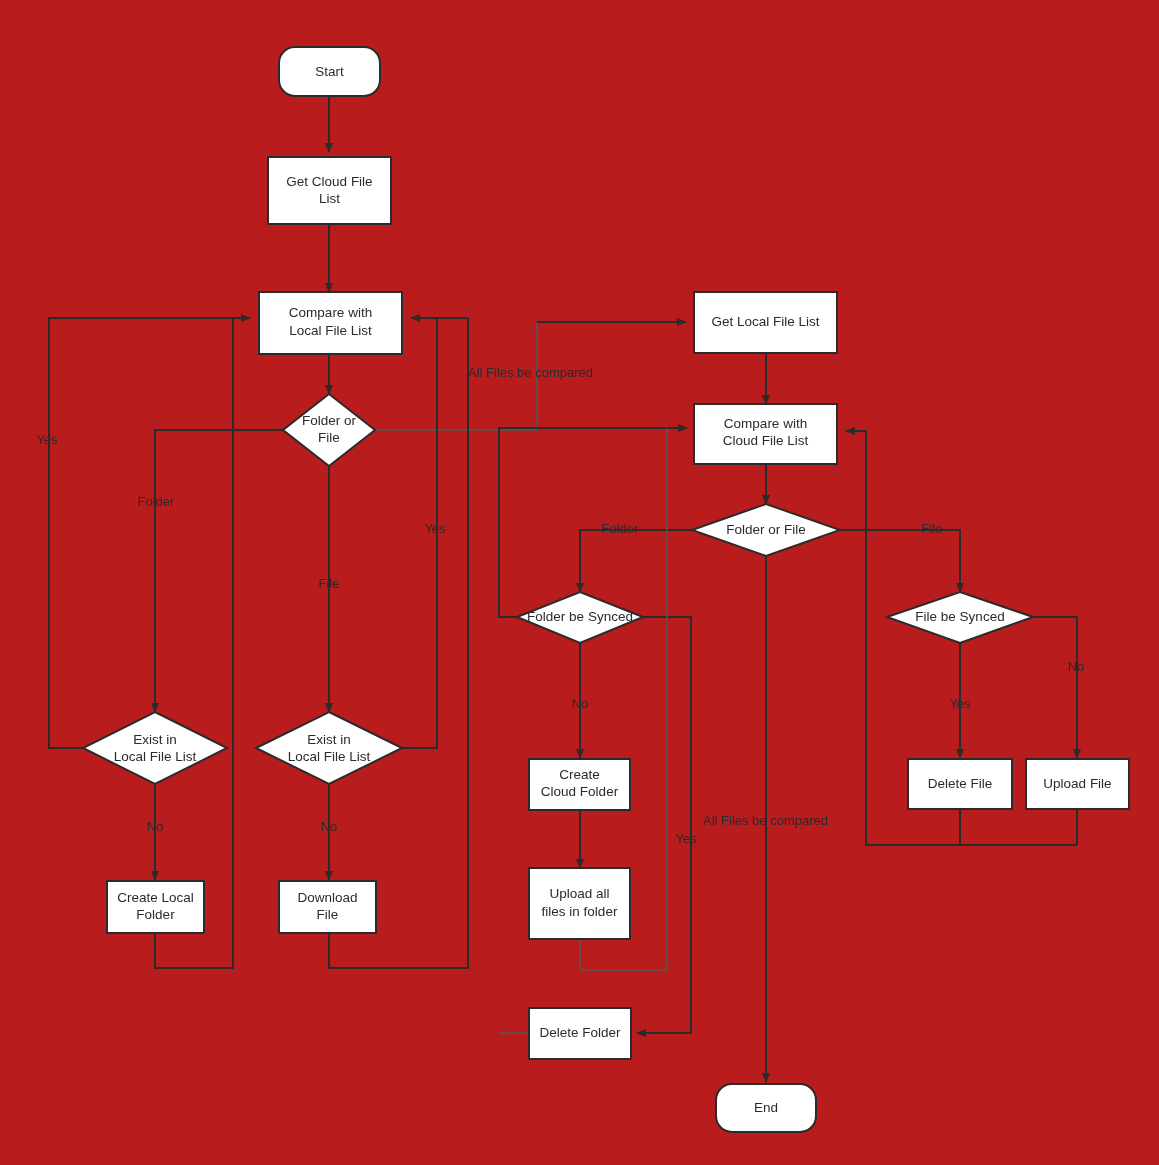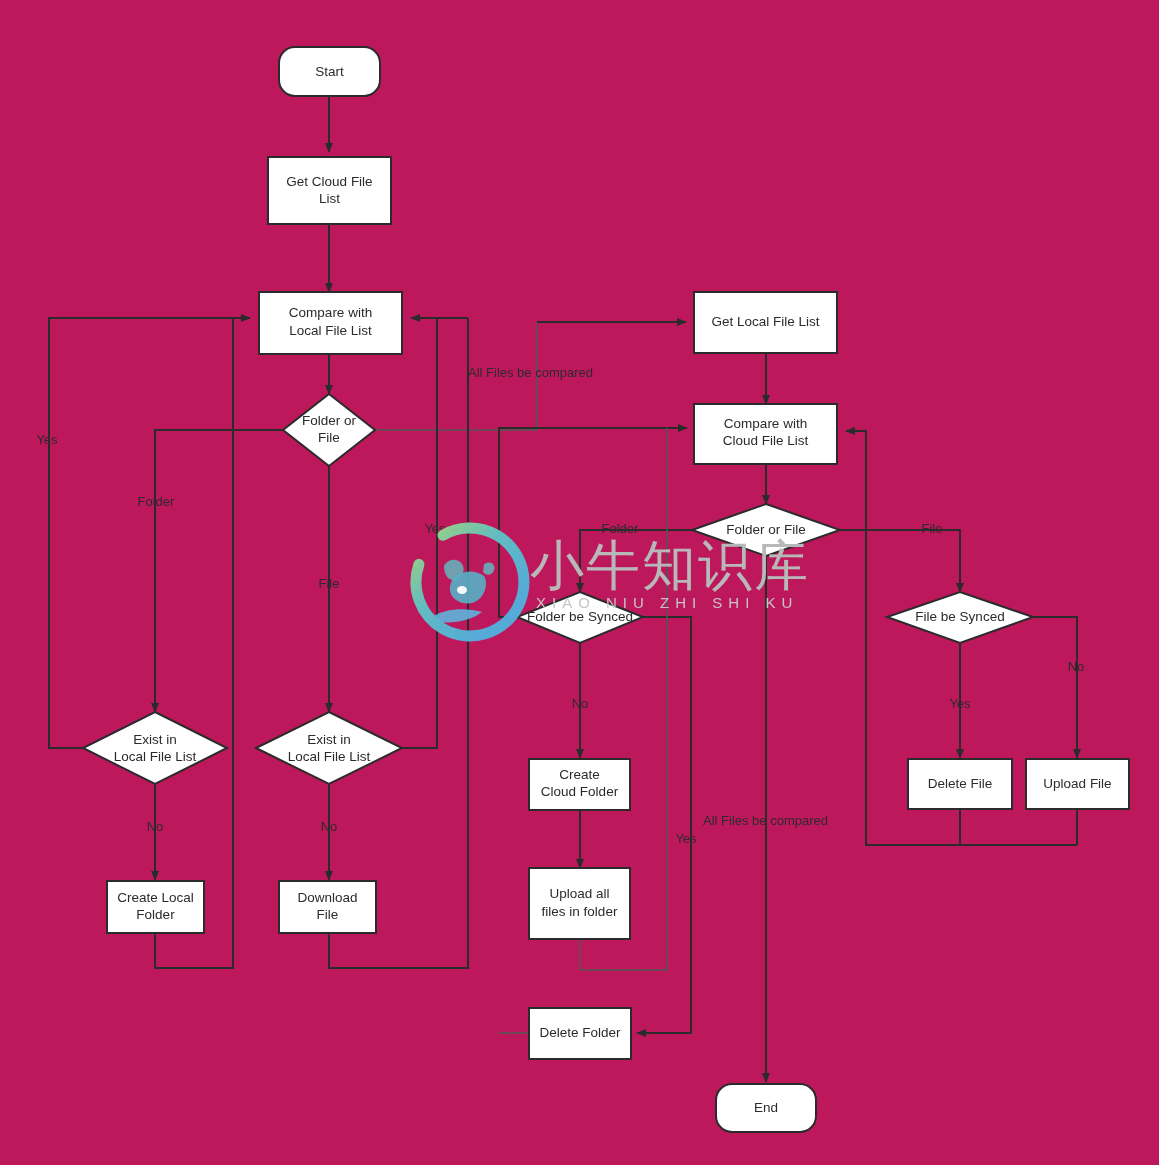--- a/index.html
+++ b/index.html
@@ -4,21 +4,21 @@
 <style>
   html, body {
     margin: 0;
     padding: 0;
     background: #ffffff;
   }
   #canvas {
     position: relative;
     width: 1159px;
     height: 1165px;
-    background: #be185d;
+    background: #b91c1c;
     font-family: "Liberation Sans", sans-serif;
     overflow: hidden;
   }
   svg#flow {
     position: absolute;
     left: 0;
     top: 0;
     width: 1159px;
     height: 1165px;
   }
@@ -268,28 +268,14 @@
 
     <text class="edgelabel" x="620" y="530">Folder</text>
     <text class="edgelabel" x="932" y="530">File</text>
     <text class="edgelabel" x="580" y="705">No</text>
     <text class="edgelabel" x="686" y="840">Yes</text>
     <text class="edgelabel" x="960" y="705">Yes</text>
     <text class="edgelabel" x="1076" y="668">No</text>
     <text class="edgelabel lbl-left" x="703" y="822">All Files be compared</text>
   </svg>
 
-  <div id="watermark">
-    <svg width="140" height="125" viewBox="0 0 140 125" style="position:absolute;left:0;top:0;">
-      <g>
-        <path d="M70,8 A54,54 0 1,1 69.9,8 Z" fill="none" stroke="url(#bullgrad)" stroke-width="11" stroke-linecap="round" transform="rotate(-30 70 62)" stroke-dasharray="300 60"></path>
-        <path d="M44,46 C48,38 58,38 62,44 C66,50 62,58 56,60 C50,62 44,56 44,46 Z" fill="#63b8bd" opacity="0.85"></path>
-        <path d="M84,44 C90,40 96,44 94,50 C92,56 86,56 83,52 Z" fill="#63b8bd" opacity="0.85"></path>
-        <path d="M56,56 C64,50 76,50 84,56 C88,62 86,74 78,80 C70,86 58,84 52,76 C48,70 50,60 56,56 Z" fill="#58b0c6" opacity="0.9"></path>
-        <ellipse cx="62" cy="70" rx="5" ry="4" fill="#ffffff" opacity="0.95"></ellipse>
-        <path d="M34,96 C48,88 66,88 82,92 C72,100 54,104 38,102 Z" fill="#5fb4dd" opacity="0.9"></path>
-      </g>
-    </svg>
-    <div id="wm-cn">小牛知识库</div>
-    <div id="wm-py">XIAO NIU ZHI SHI KU</div>
-  </div>
 
 </div>
 
 </body></html>

